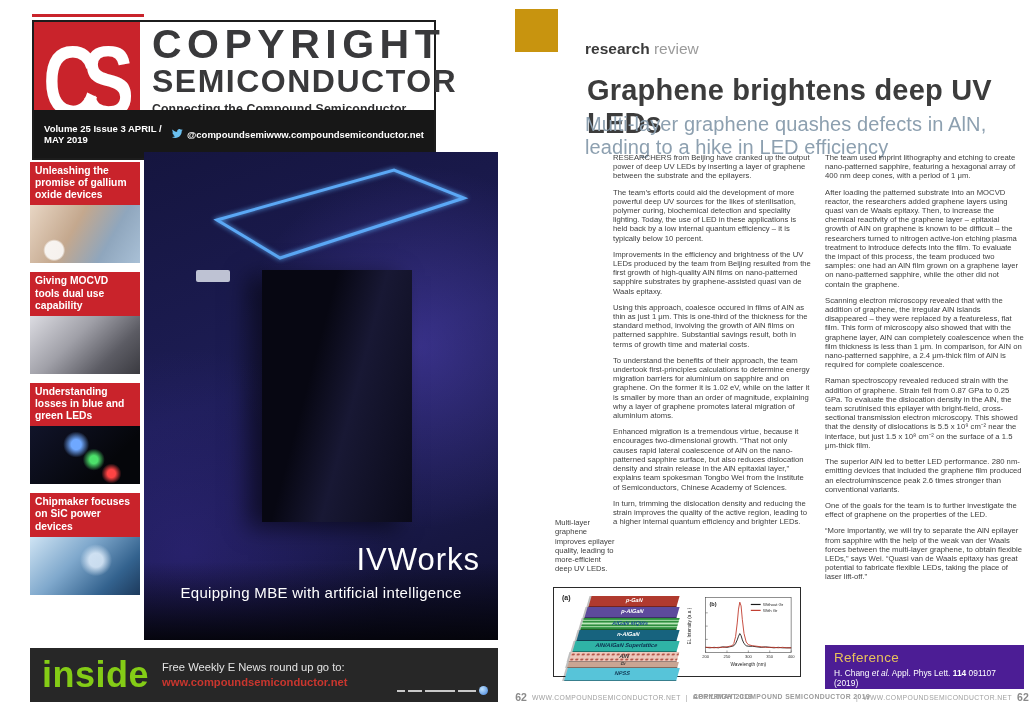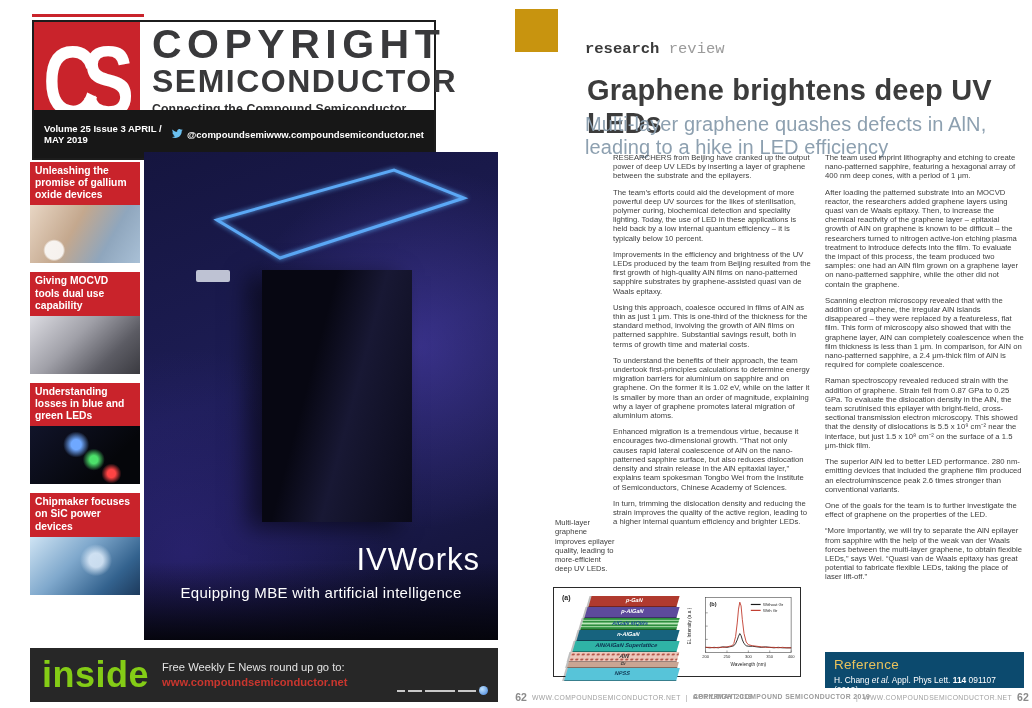--- a/index.html
+++ b/index.html
@@ -59,21 +59,21 @@
   .inside-word{color:#84cc16;font-size:36px;font-weight:700;letter-spacing:.5px;line-height:1;}
   .inside-text{font-size:11.2px;line-height:1.3;color:#e3e3e3;}
   .red-link{color:#c9362e;font-weight:700;}
   .pub-logo{position:absolute;right:10px;bottom:7px;display:flex;align-items:center;gap:3px;}
   .pub-logo i{display:block;height:2px;background:#c9c9c9;}
   .pub-logo .globe{width:9px;height:9px;border-radius:50%;background:radial-gradient(circle at 35% 35%,#bfe2ff,#3f7fd9);}
 
   
   .article{position:absolute;left:512px;top:0;width:520px;height:708px;}
   .gold-square{position:absolute;left:3px;top:9px;width:43px;height:43px;background:#c8940f;}
-  .section-label{position:absolute;left:73px;top:40px;font-size:15.5px;font-family:Liberation Mono, monospace;}
+  .section-label{position:absolute;left:73px;top:40px;font-size:15.5px;}
   .section-label .b{font-weight:700;color:#3a3a3a;}
   .section-label .l{color:#9b9b9b;}
   .art-title{position:absolute;left:71px;top:70px;margin:4px;font-size:29px;font-weight:600;color:#3c3c3c;letter-spacing:.2px;}
   .art-subtitle{position:absolute;left:73px;top:113px;font-size:20px;color:#8da0b0;letter-spacing:.1px;}
 
   .col{position:absolute;top:153px;width:199px;font-size:7.7px;line-height:9.2px;color:#3d3d3d;}
   .col-left{left:101px;}
   .col-right{left:313px;}
   .col p{margin:0 0 7px 0;}
 
@@ -83,21 +83,21 @@
   .panel-a{position:absolute;left:4px;top:2px;width:126px;height:84px;}
   .plabel{position:absolute;left:4px;top:4px;font-size:7px;font-weight:700;color:#222;z-index:3;}
   #stack{position:absolute;left:2px;top:6px;width:122px;}
   .layer{transform:skewX(-16deg);display:flex;align-items:center;justify-content:center;
          font-size:5.6px;font-weight:700;line-height:1;border-bottom:1.5px solid rgba(0,0,0,.35);
          box-shadow:-2px 0 0 rgba(0,0,0,.25);}
   .layer.stripes{background:repeating-linear-gradient(0deg,#2e8f3e 0 1.6px,#b9e6b9 1.6px 3.2px);}
   .layer.dots{background-color:#ecc8bc;background-image:radial-gradient(circle,#b4574a 1.1px,rgba(0,0,0,0) 1.3px);background-size:5px 5px;}
   #el-plot{position:absolute;right:2px;top:3px;}
 
-  .reference{position:absolute;left:313px;top:645px;width:199px;height:36px;background:#0c4a6e;box-sizing:border-box;padding:5px 9px;margin-top:7px;}
+  .reference{position:absolute;left:313px;top:645px;width:199px;height:44px;background:#4c1d95;box-sizing:border-box;padding:5px 9px;}
   .ref-h{font-size:13.5px;color:#e8c25c;letter-spacing:.3px;}
   .ref-c{font-size:8.4px;color:#ffffff;margin-top:3px;}
   .ref-c .it{font-style:italic;}
   .ref-c .bold{font-weight:700;}
 
   .footer{position:absolute;left:0;right:0;top:691px;display:flex;align-items:center;justify-content:center;gap:5px;
           font-size:6.8px;color:#a0a0a0;letter-spacing:.4px;}
   .footer .fp{font-size:10.5px;font-weight:700;color:#8a8a8a;letter-spacing:0;}
   .foverlap{position:relative;display:inline-block;width:158px;height:8px;overflow:visible;}
   .foverlap span{position:absolute;left:0;top:0;white-space:nowrap;font-weight:700;color:#9a9a9a;}

